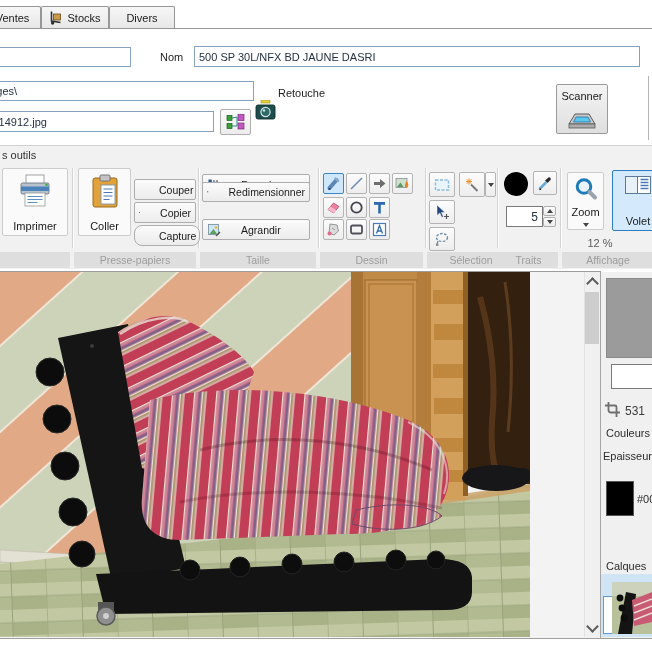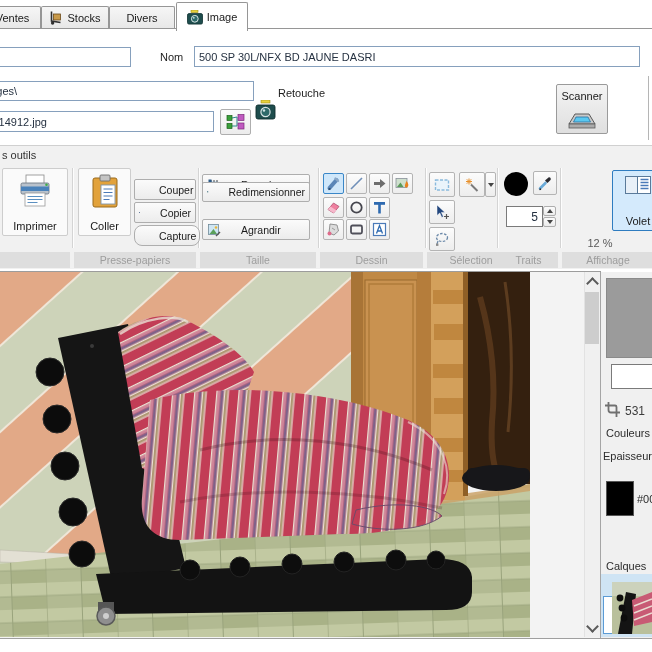--- a/index.html
+++ b/index.html
@@ -46,29 +46,20 @@
     <svg width="14" height="14" viewBox="0 0 14 14">
       <rect x="4.5" y="3" width="7" height="6" fill="#c89a4a" stroke="#6b4a1a" stroke-width="0.8"></rect>
       <path d="M2.5,0.5 L2.5,10 L11.5,11.5" stroke="#303030" stroke-width="1.6" fill="none"></path>
       <circle cx="3.6" cy="12" r="1.7" fill="#303030"></circle>
     </svg>
     <span>Stocks</span>
   </div>
   <div class="tab" style="left:109px;width:64px;">
     <span>Divers</span>
   </div>
-  <div class="tab active" style="left:176px;width:70px;">
-    <svg width="16" height="15" viewBox="0 0 16 15">
-      <rect x="4" y="0" width="7" height="2.6" fill="#e8d23c" stroke="#9a8a1a" stroke-width="0.6"></rect>
-      <rect x="0.5" y="3.6" width="15" height="10.5" rx="1.5" fill="#1e4d4d" stroke="#0e2e2e" stroke-width="0.8"></rect>
-      <circle cx="7.8" cy="8.8" r="3.4" fill="#2e6a6a" stroke="#d8e4e4" stroke-width="1"></circle>
-      <circle cx="6.8" cy="7.8" r="0.9" fill="#cfe4e4"></circle>
-    </svg>
-    <span>Image</span>
-  </div>
 
   <div class="input" style="left:-24px;top:47px;width:155px;height:20px;"></div>
   <div class="lbl" style="left:160px;top:51px;">Nom</div>
   <div class="input" style="left:194px;top:46px;width:446px;height:21px;">
     <span>500 SP 30L/NFX BD JAUNE DASRI</span>
   </div>
 
   <div class="input" style="left:-24px;top:81px;width:278px;height:20px;">
     <span>mages\</span>
   </div>
@@ -290,20 +281,28 @@
   </div>
   <div class="abs" style="left:543px;top:206px;width:13px;height:21px;display:flex;flex-direction:column;">
     <div class="btn" style="position:static;width:13px;height:10px;justify-content:center;padding:0;">
         <div class="tri-up"></div>
       </div>
     <div class="btn" style="position:static;width:13px;height:10px;justify-content:center;padding:0;margin-top:1px;">
         <div class="tri-dn"></div>
       </div>
   </div>
 
+  <div class="bigbtn" style="left:567px;top:172px;width:37px;height:58px;padding:4px 0 2px 0;">
+    <svg width="24" height="24" viewBox="0 0 24 24">
+      <circle cx="10" cy="9.5" r="6.8" fill="#eaf3fa" stroke="#1f7ab8" stroke-width="3"></circle>
+      <path d="M15.5,15 L21,20.5" stroke="#9aa4ae" stroke-width="4" stroke-linecap="round"></path>
+    </svg>
+    <span>Zoom</span>
+    <div class="tri-dn" style="margin-top:1px;"></div>
+  </div>
   <div class="bigbtn" style="left:612px;top:170px;width:52px;height:61px;background:#d4eafc;border:1px solid #2e7cc0;">
     <svg width="26" height="18" viewBox="0 0 26 18">
       <rect x="0.5" y="0.5" width="25" height="17" fill="#ffffff" stroke="#5a7a9a" stroke-width="1"></rect>
       <rect x="0.5" y="0.5" width="12" height="17" fill="#e8f0f8" stroke="#5a7a9a" stroke-width="1"></rect>
       <path d="M15.5,3.5 h8 M15.5,6.5 h8 M15.5,9.5 h8 M15.5,12.5 h8" stroke="#4a7ab8" stroke-width="1.3"></path>
     </svg>
     <span>Volet</span>
   </div>
   <div class="lbl" style="left:578px;top:237px;width:44px;text-align:center;color:#5a5a5a;">12 %</div>
 

